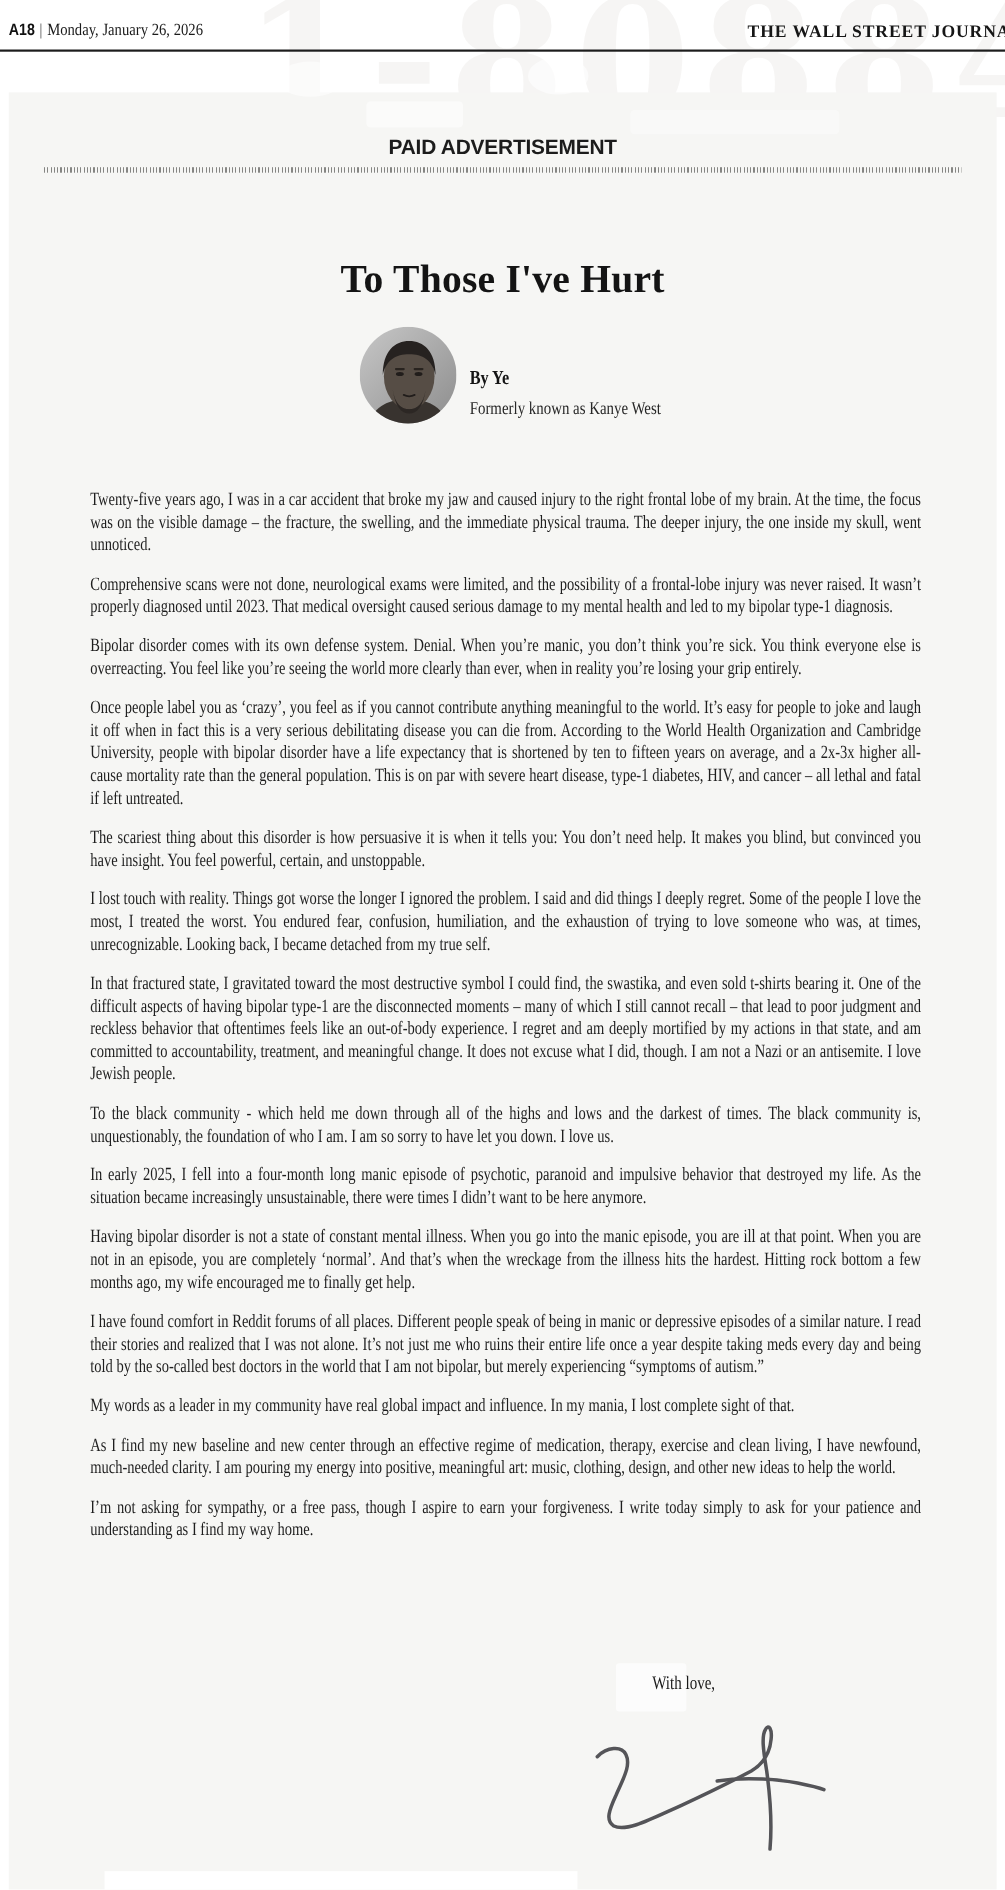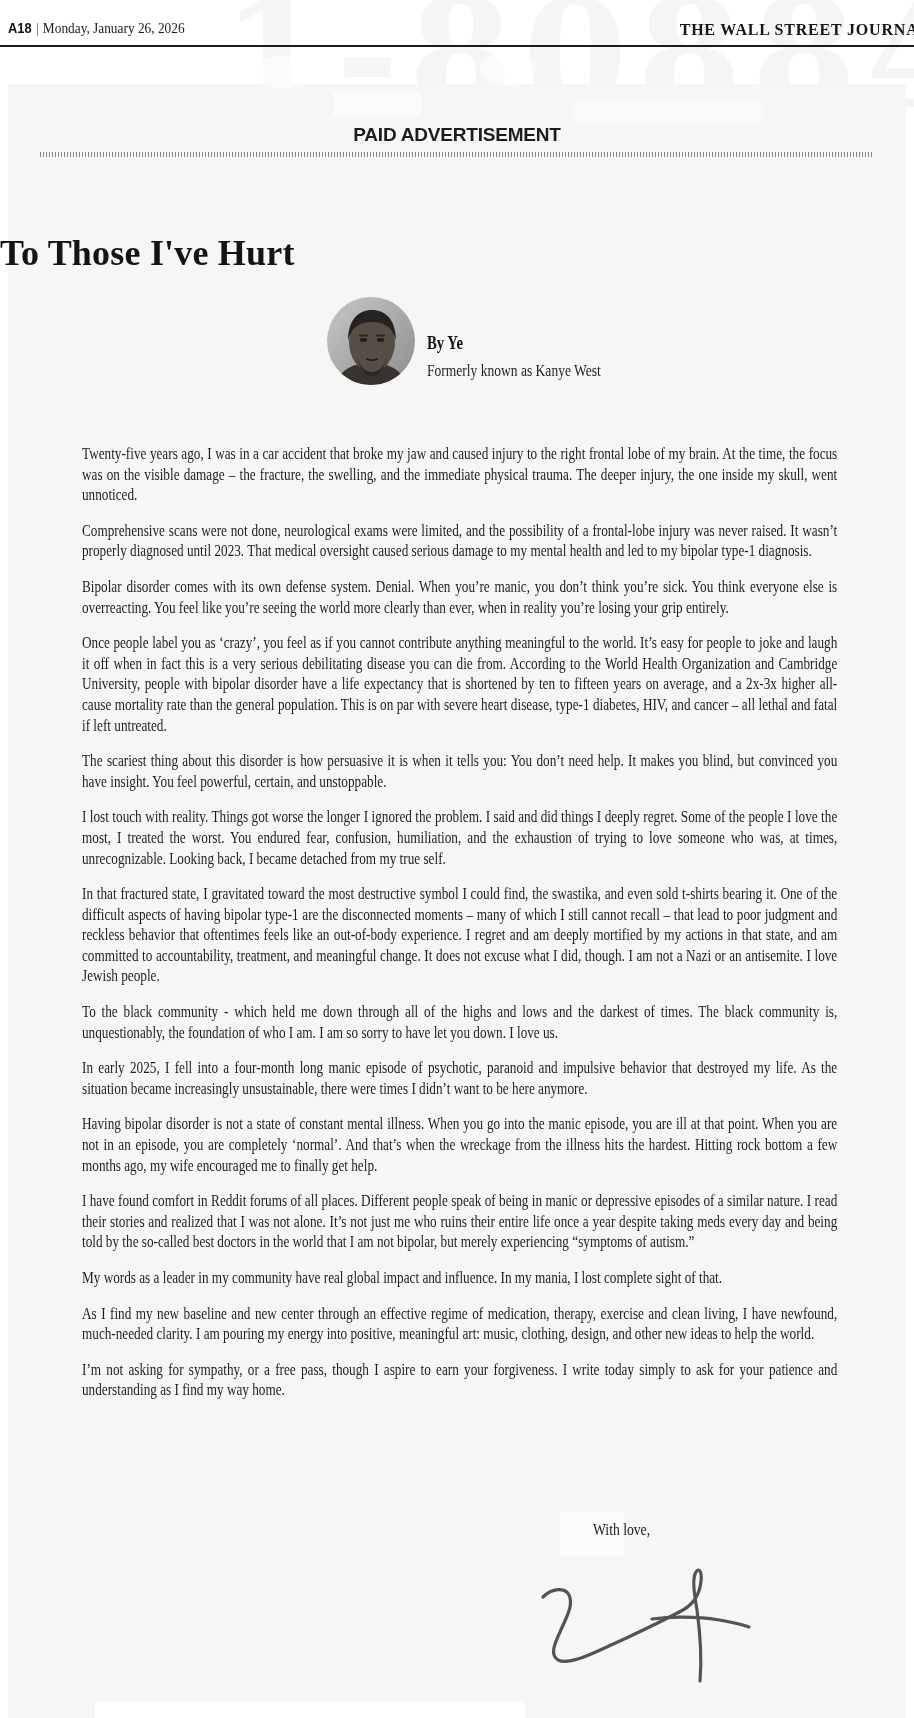--- a/index.html
+++ b/index.html
@@ -42,21 +42,21 @@
     position:absolute;left:0;top:124px;width:914px;text-align:center;
     font-family:"Liberation Sans",sans-serif;font-weight:700;font-size:19px;
     letter-spacing:-0.2px;color:#1c1c1c;
   }
   .dotted-rule{
     position:absolute;left:40px;top:152px;width:834px;height:5px;
     background-image:repeating-linear-gradient(90deg,rgba(95,95,92,0.75) 0 1px,transparent 1px 3px);
   }
   
   .ad-title{
-    position:absolute;left:0;top:232px;width:914px;margin:0;text-align:left;
+    position:absolute;left:0;top:232px;width:914px;margin:0;text-align:center;
     font-weight:700;font-size:36px;color:#141414;letter-spacing:0.2px;
   }
   
   .portrait{position:absolute;left:327px;top:297px;width:88px;height:88px;}
   .byline-text{position:absolute;left:427px;top:333px;transform:scaleX(0.82);transform-origin:0 0;white-space:nowrap;}
   .byline-name{font-weight:700;font-size:18px;color:#141414;}
   .byline-sub{font-size:16.5px;color:#262626;margin-top:7px;}
   
   .article{
     position:absolute;left:82px;top:444px;width:972px;

